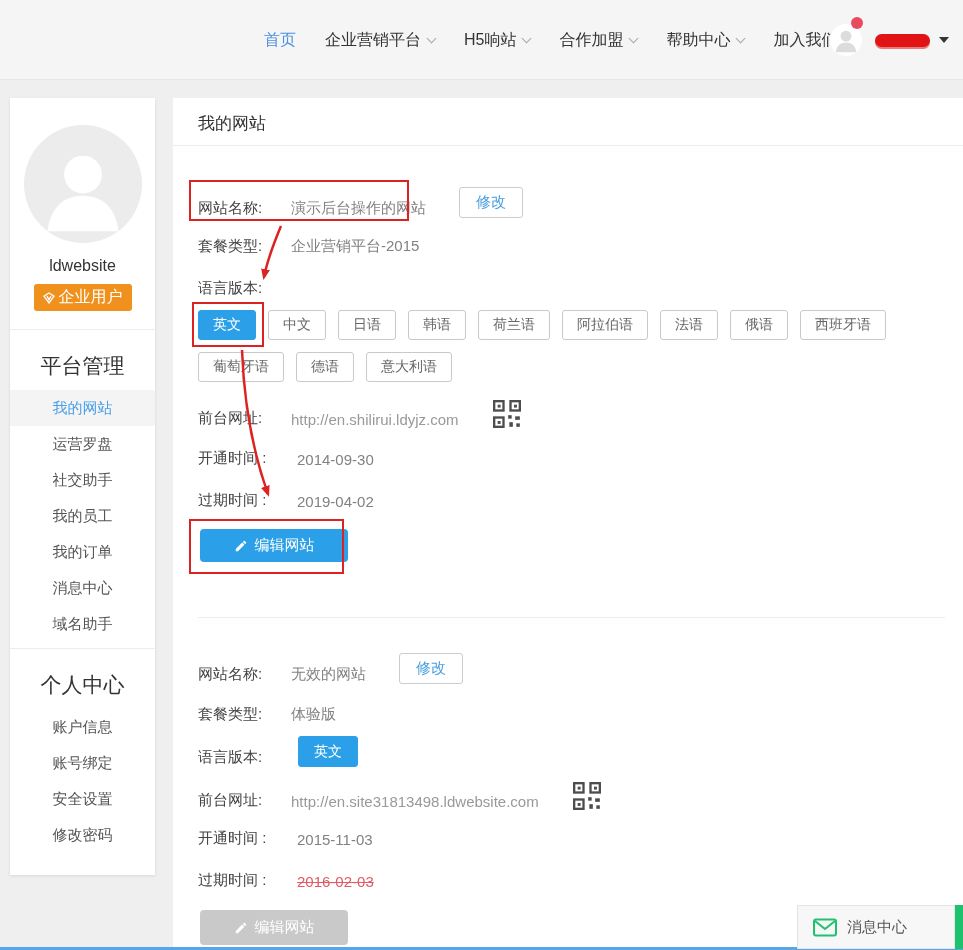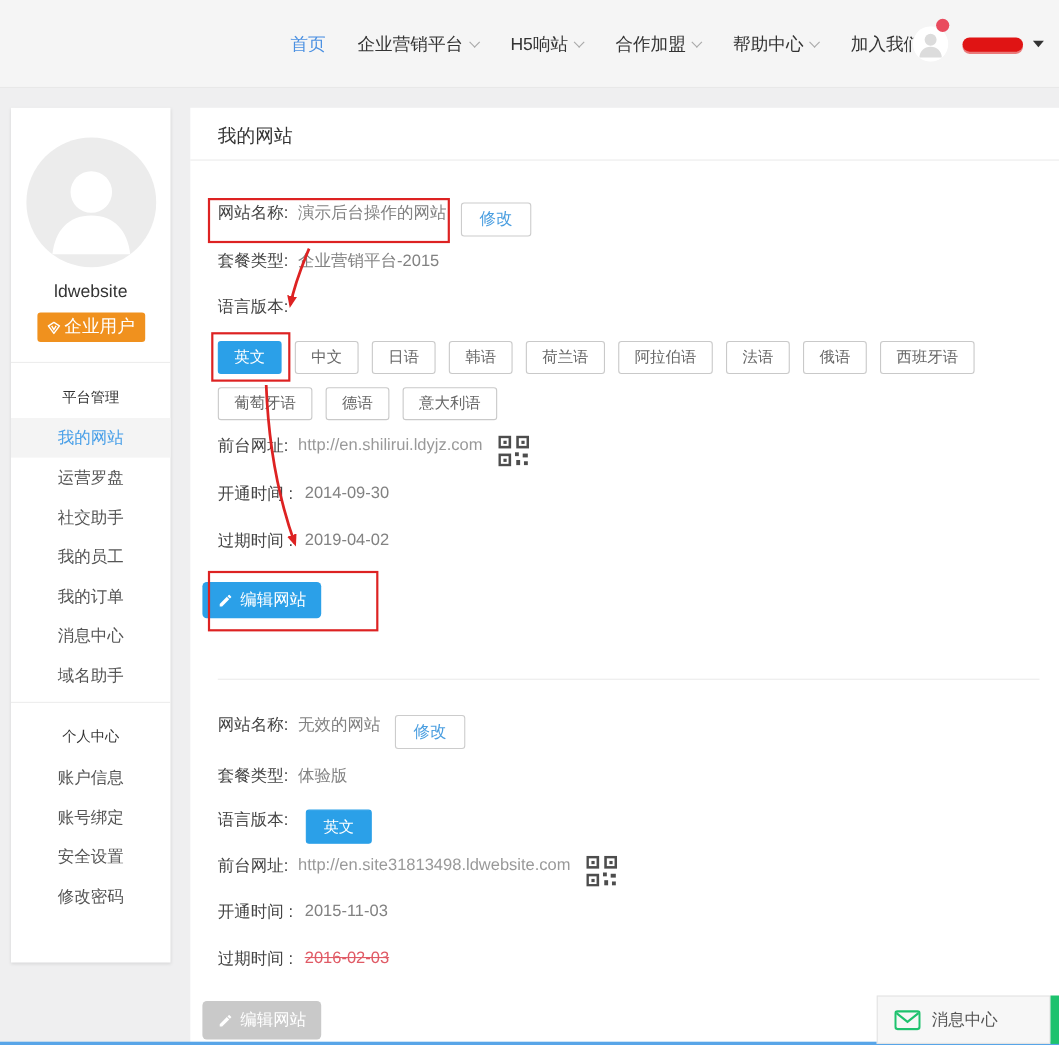--- a/index.html
+++ b/index.html
@@ -56,58 +56,58 @@
     margin:27px auto 0; overflow:hidden;
   }
   .side-username { margin-top:14px; text-align:center; font-size:16px; color:#333; }
   .side-badge {
     margin:9px auto 0; width:max-content; display:flex; align-items:center; gap:4px;
     background:#f0911e; color:#fff; font-size:16px; padding:3px 9px; border-radius:3px;
     cursor:default;
   }
   .sdiv { border-top:1px solid #ededed; margin-top:18px; }
   .sdiv2 { border-top:1px solid #ededed; margin-top:6px; }
-  .side-title { padding:22px 0 10px; text-align:center; font-size:13px; color:#333; }
+  .side-title { padding:22px 0 10px; text-align:center; font-size:21px; color:#333; }
   .side-item {
     height:36px; display:flex; align-items:center; justify-content:center;
     font-size:15px; color:#555; cursor:pointer;
   }
   .side-item.active { background:#f4f4f4; color:#4aa0e8; }
   .item-text { position:relative; }
   
   .main {
     position:absolute; left:173px; top:98px; width:790px; height:852px;
     background:#fff;
   }
   .page-title { position:absolute; left:25px; top:14px; font-size:17px; color:#333; }
   .hdr-line { position:absolute; left:0; top:47px; width:100%; border-bottom:1px solid #ececec; }
   .sec-div { position:absolute; left:25px; right:18px; top:519px; border-bottom:1px solid #ececec; }
   .info-row {
-    position:absolute; left:25px; display:flex; align-items:flex-start; font-size:15px;
+    position:absolute; left:25px; display:flex; align-items:flex-end; font-size:15px;gap:20px;
   }
   .lbl { color:#444; min-width:68px; white-space:nowrap; }
   .lbl.wide { min-width:74px; }
   .val { margin-left:5px; color:#828282; white-space:nowrap; }
   .val.url { color:#999; }
   .val.expired { color:#e05b66; text-decoration:line-through; }
   .modify-btn {
     margin-left:13px; padding:5px 16px; background:#fff; border:1px solid #ccc;
     border-radius:3px; color:#4a9ee0; font-size:15px; cursor:pointer;
   }
   .lang-row { position:absolute; left:25px; display:flex; gap:12px; }
   .lang-btn {
     height:30px; padding:0 14px; display:flex; align-items:center; justify-content:center;
     background:#fff; border:1px solid #c9c9c9; border-radius:3px;
     font-size:14px; color:#666; cursor:pointer; white-space:nowrap;
   }
   .lang-btn.active { background:#2ba0e8; border-color:#2ba0e8; color:#fff; }
   .lang-btn.single { height:31px; padding:0 15px; }
   .qr { margin-left:14px; cursor:pointer; }
   .edit-btn {
-    position:absolute; left:11px; width:108px; height:33px;
+    position:absolute; left:27px; width:148px; height:33px;
     display:flex; align-items:center; justify-content:center; gap:7px;
     background:#2ba0e8; border:none; border-radius:4px;
     color:#fff; font-size:15px; cursor:pointer;
   }
   .edit-btn.disabled { background:#c9c9c9; height:35px; cursor:default; }
   
   .anno { position:absolute; left:0; top:0; width:963px; height:950px; z-index:40; pointer-events:none; }
   
   .msg-widget {
     position:absolute; left:797px; top:905px; width:158px; height:44px; z-index:60;

